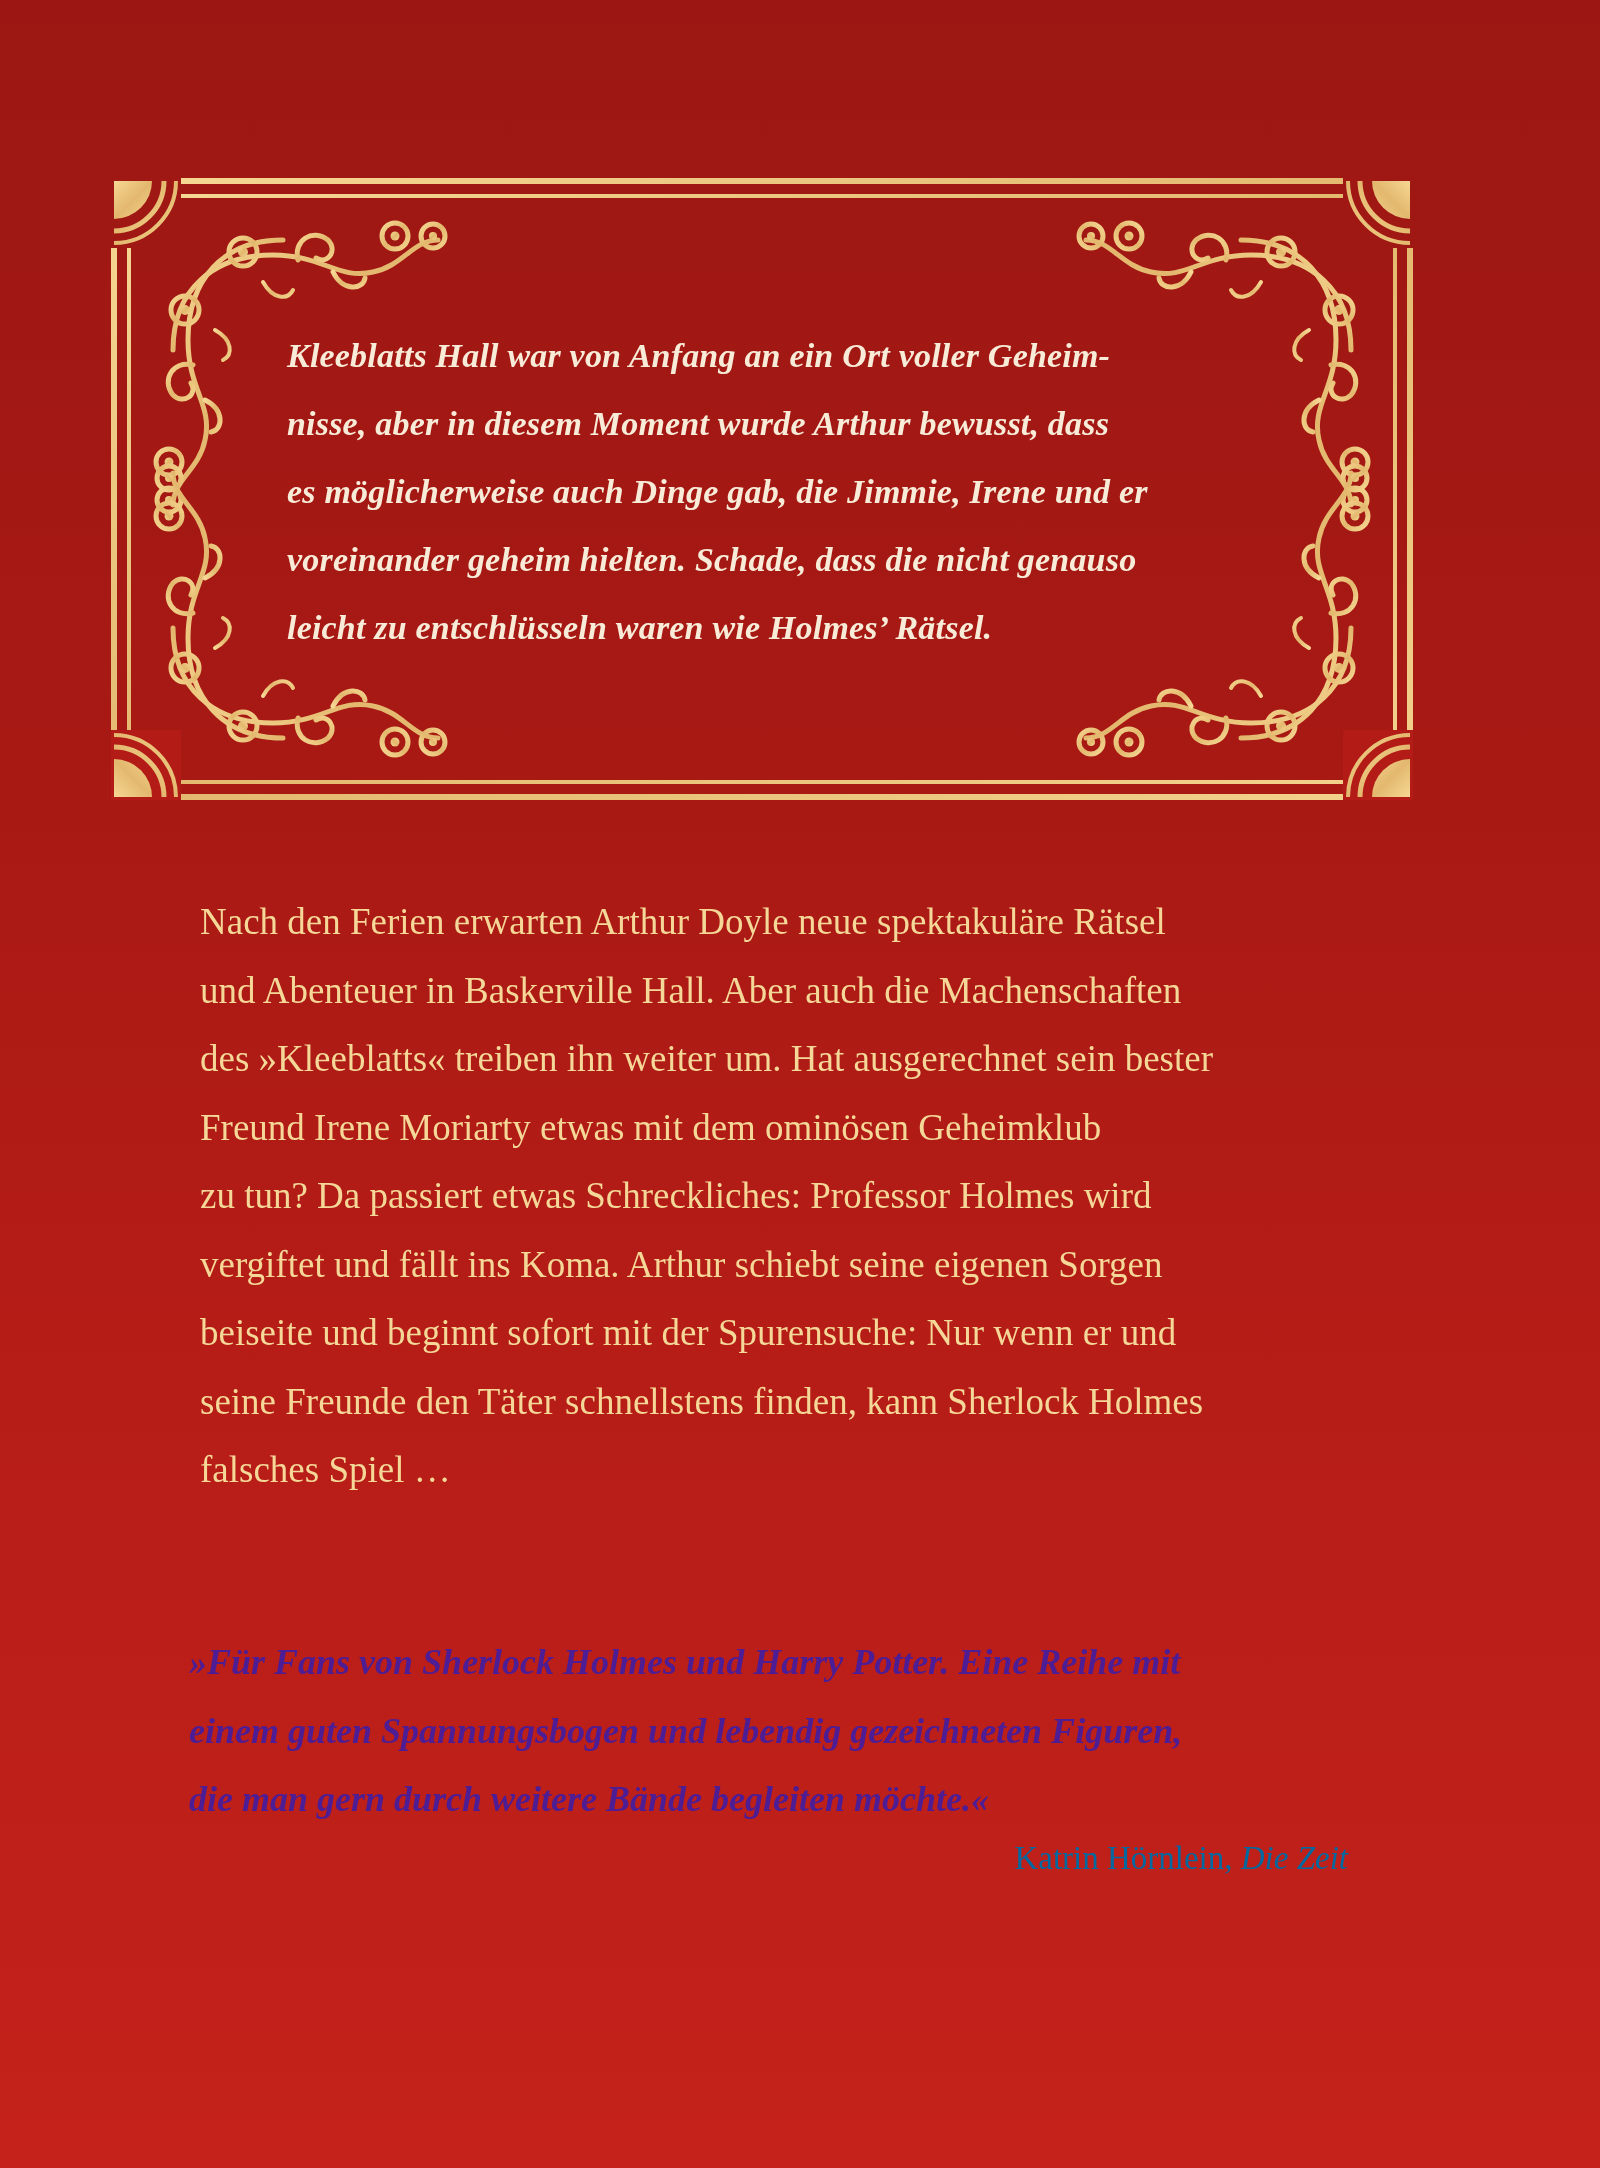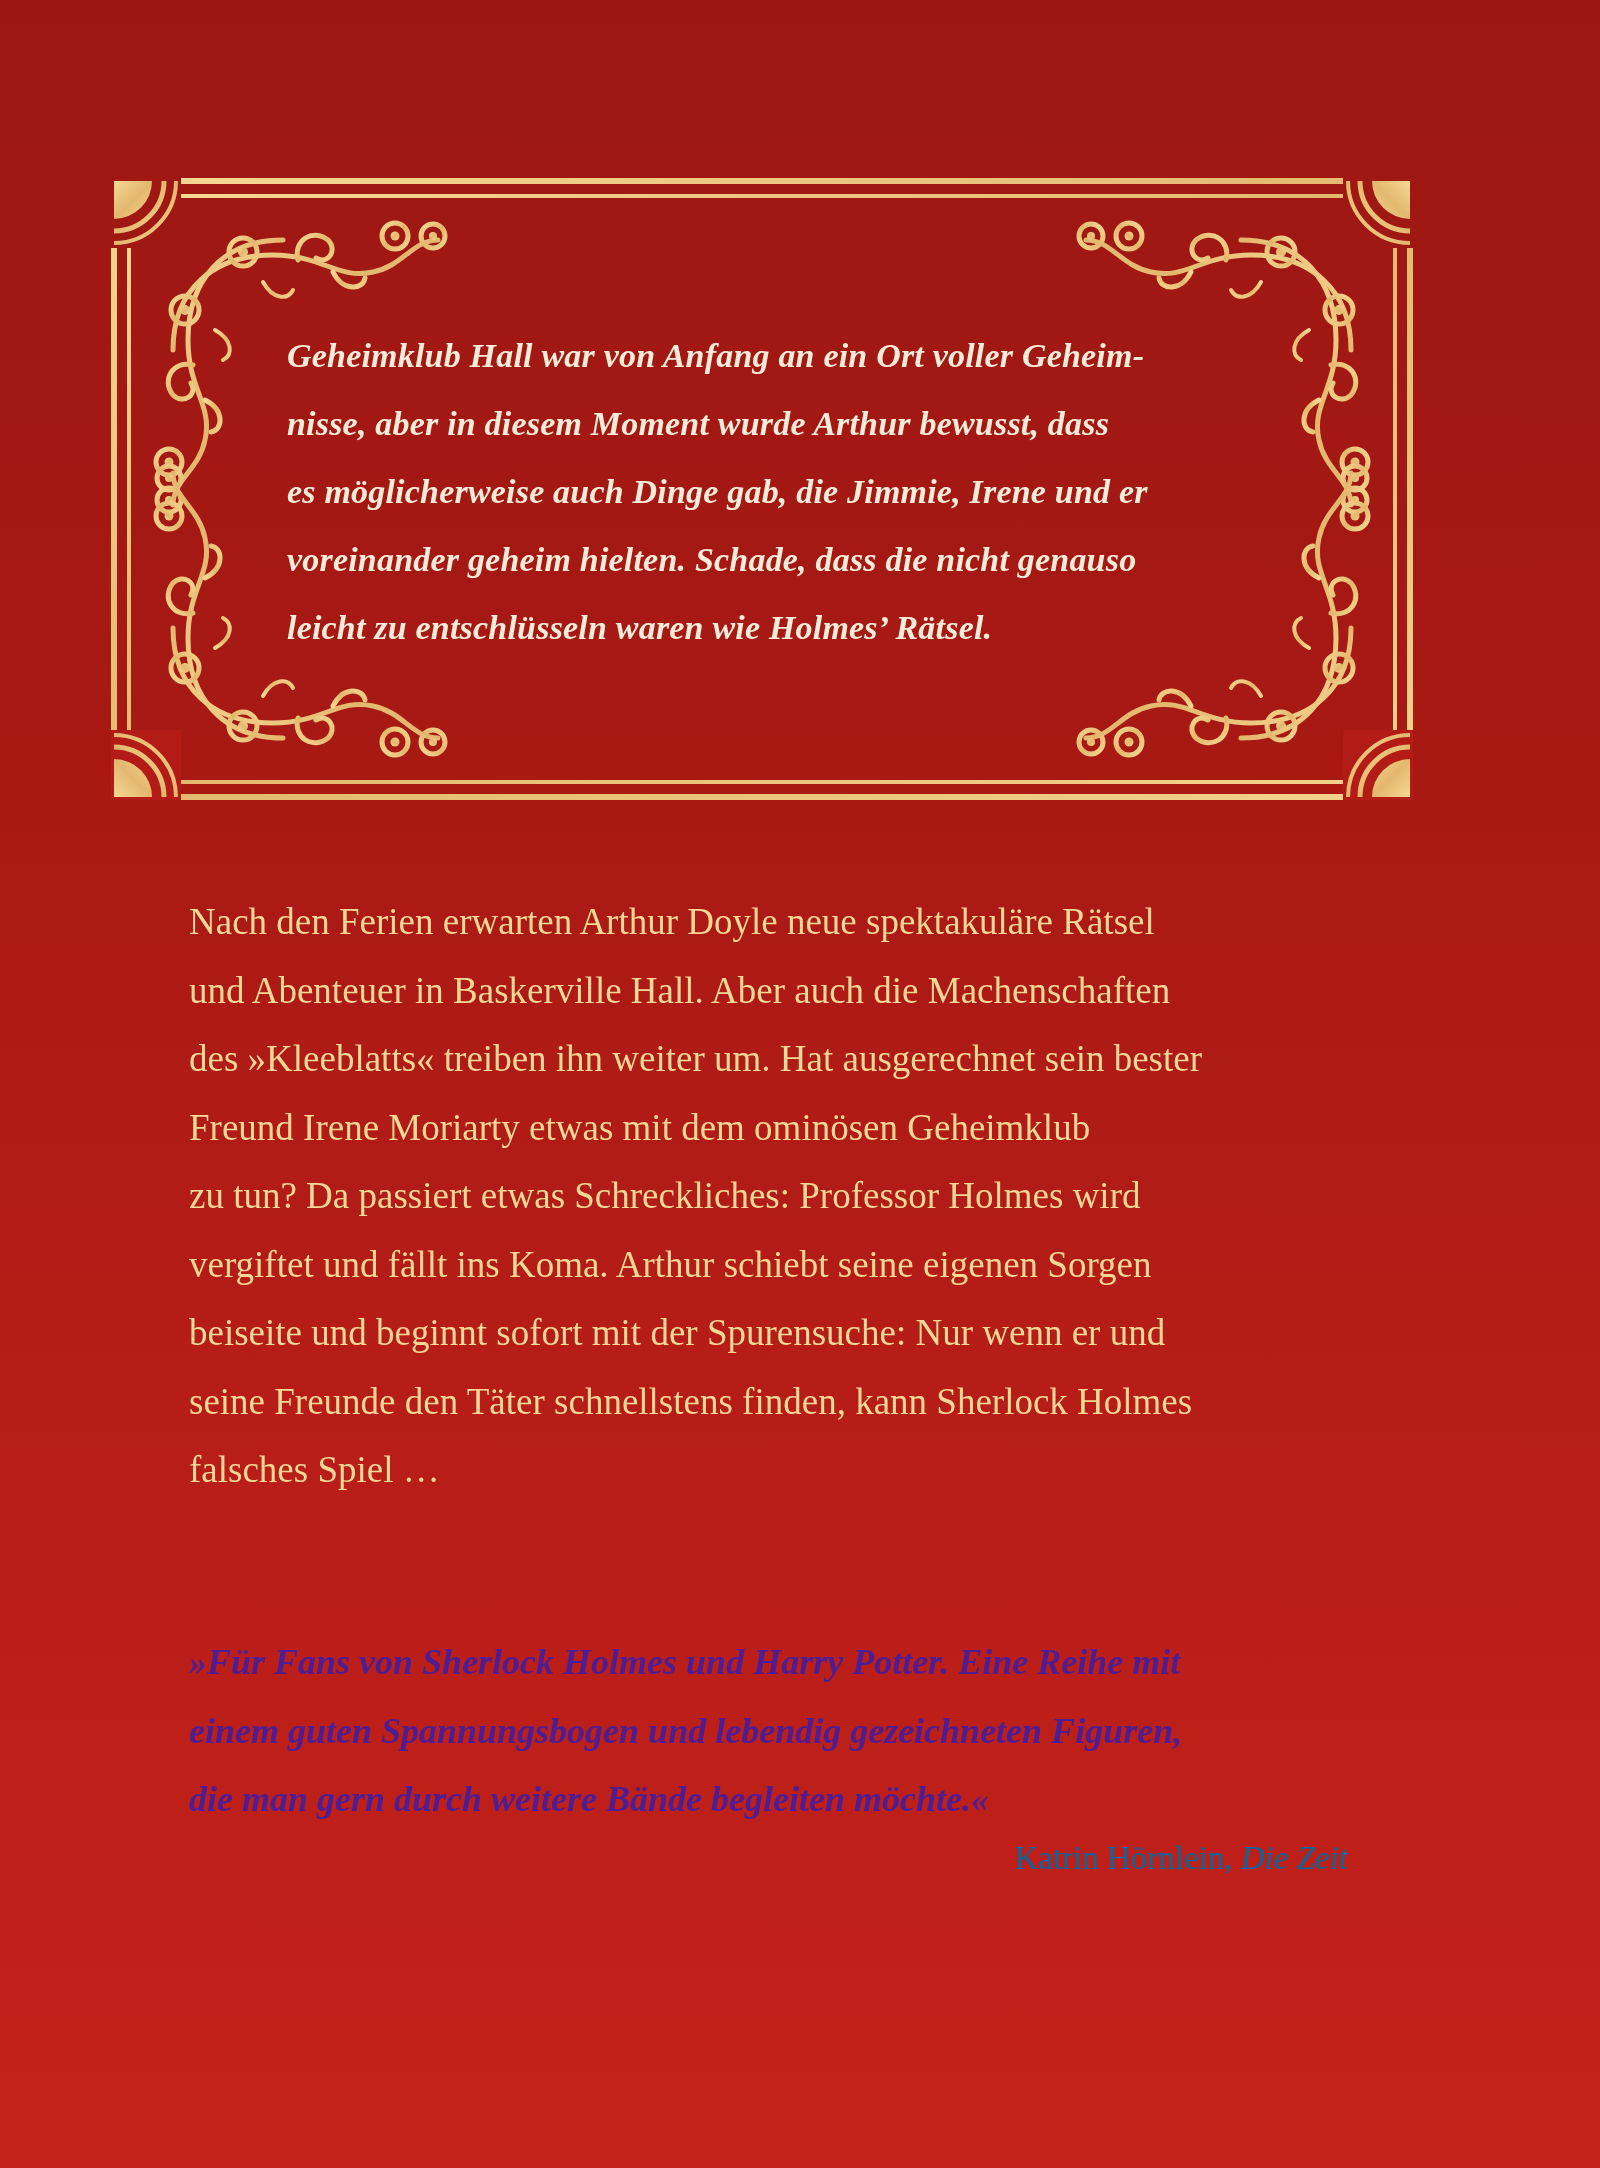--- a/index.html
+++ b/index.html
@@ -41,21 +41,21 @@
   .blurb {
     position: absolute;
     left: 189px; top: 888px;
     width: 1240px;
     margin: 0;
     color: #f5d898;
     font-family: "Liberation Serif", "DejaVu Serif", serif;
     font-size: 37px;
     line-height: 68.5px;
   }
-  .blurb .line { display: block; white-space: nowrap; }
+  .blurb .line { display: block; white-space: nowrap; margin-left: 11px; }
 
   
   .review {
     position: absolute;
     left: 189px; top: 1628px;
     width: 1240px;
     margin: 0;
     color: #4c1d95;
     font-family: "Liberation Serif", "DejaVu Serif", serif;
     font-style: italic;
@@ -185,21 +185,21 @@
       <g transform="translate(22,600) scale(1,-1)">
           <use href="#scroll"></use>
         </g>
       <g transform="translate(1280,600) scale(-1,-1)">
           <use href="#scroll"></use>
         </g>
     </svg>
   </div>
 
   <p class="excerpt">
-    <span class="line">Geheimklub Hall war von Anfang an ein Ort voller Geheim-</span>
+    <span class="line">Kleeblatts Hall war von Anfang an ein Ort voller Geheim-</span>
     <span class="line">nisse, aber in diesem Moment wurde Arthur bewusst, dass</span>
     <span class="line">es möglicherweise auch Dinge gab, die Jimmie, Irene und er</span>
     <span class="line">voreinander geheim hielten. Schade, dass die nicht genauso</span>
     <span class="line">leicht zu entschlüsseln waren wie Holmes’ Rätsel.</span>
   </p>
 
   <p class="blurb">
     <span class="line">Nach den Ferien erwarten Arthur Doyle neue spektakuläre Rätsel</span>
     <span class="line">und Abenteuer in Baskerville Hall. Aber auch die Machenschaften</span>
     <span class="line">des »Kleeblatts« treiben ihn weiter um. Hat ausgerechnet sein bester</span>

